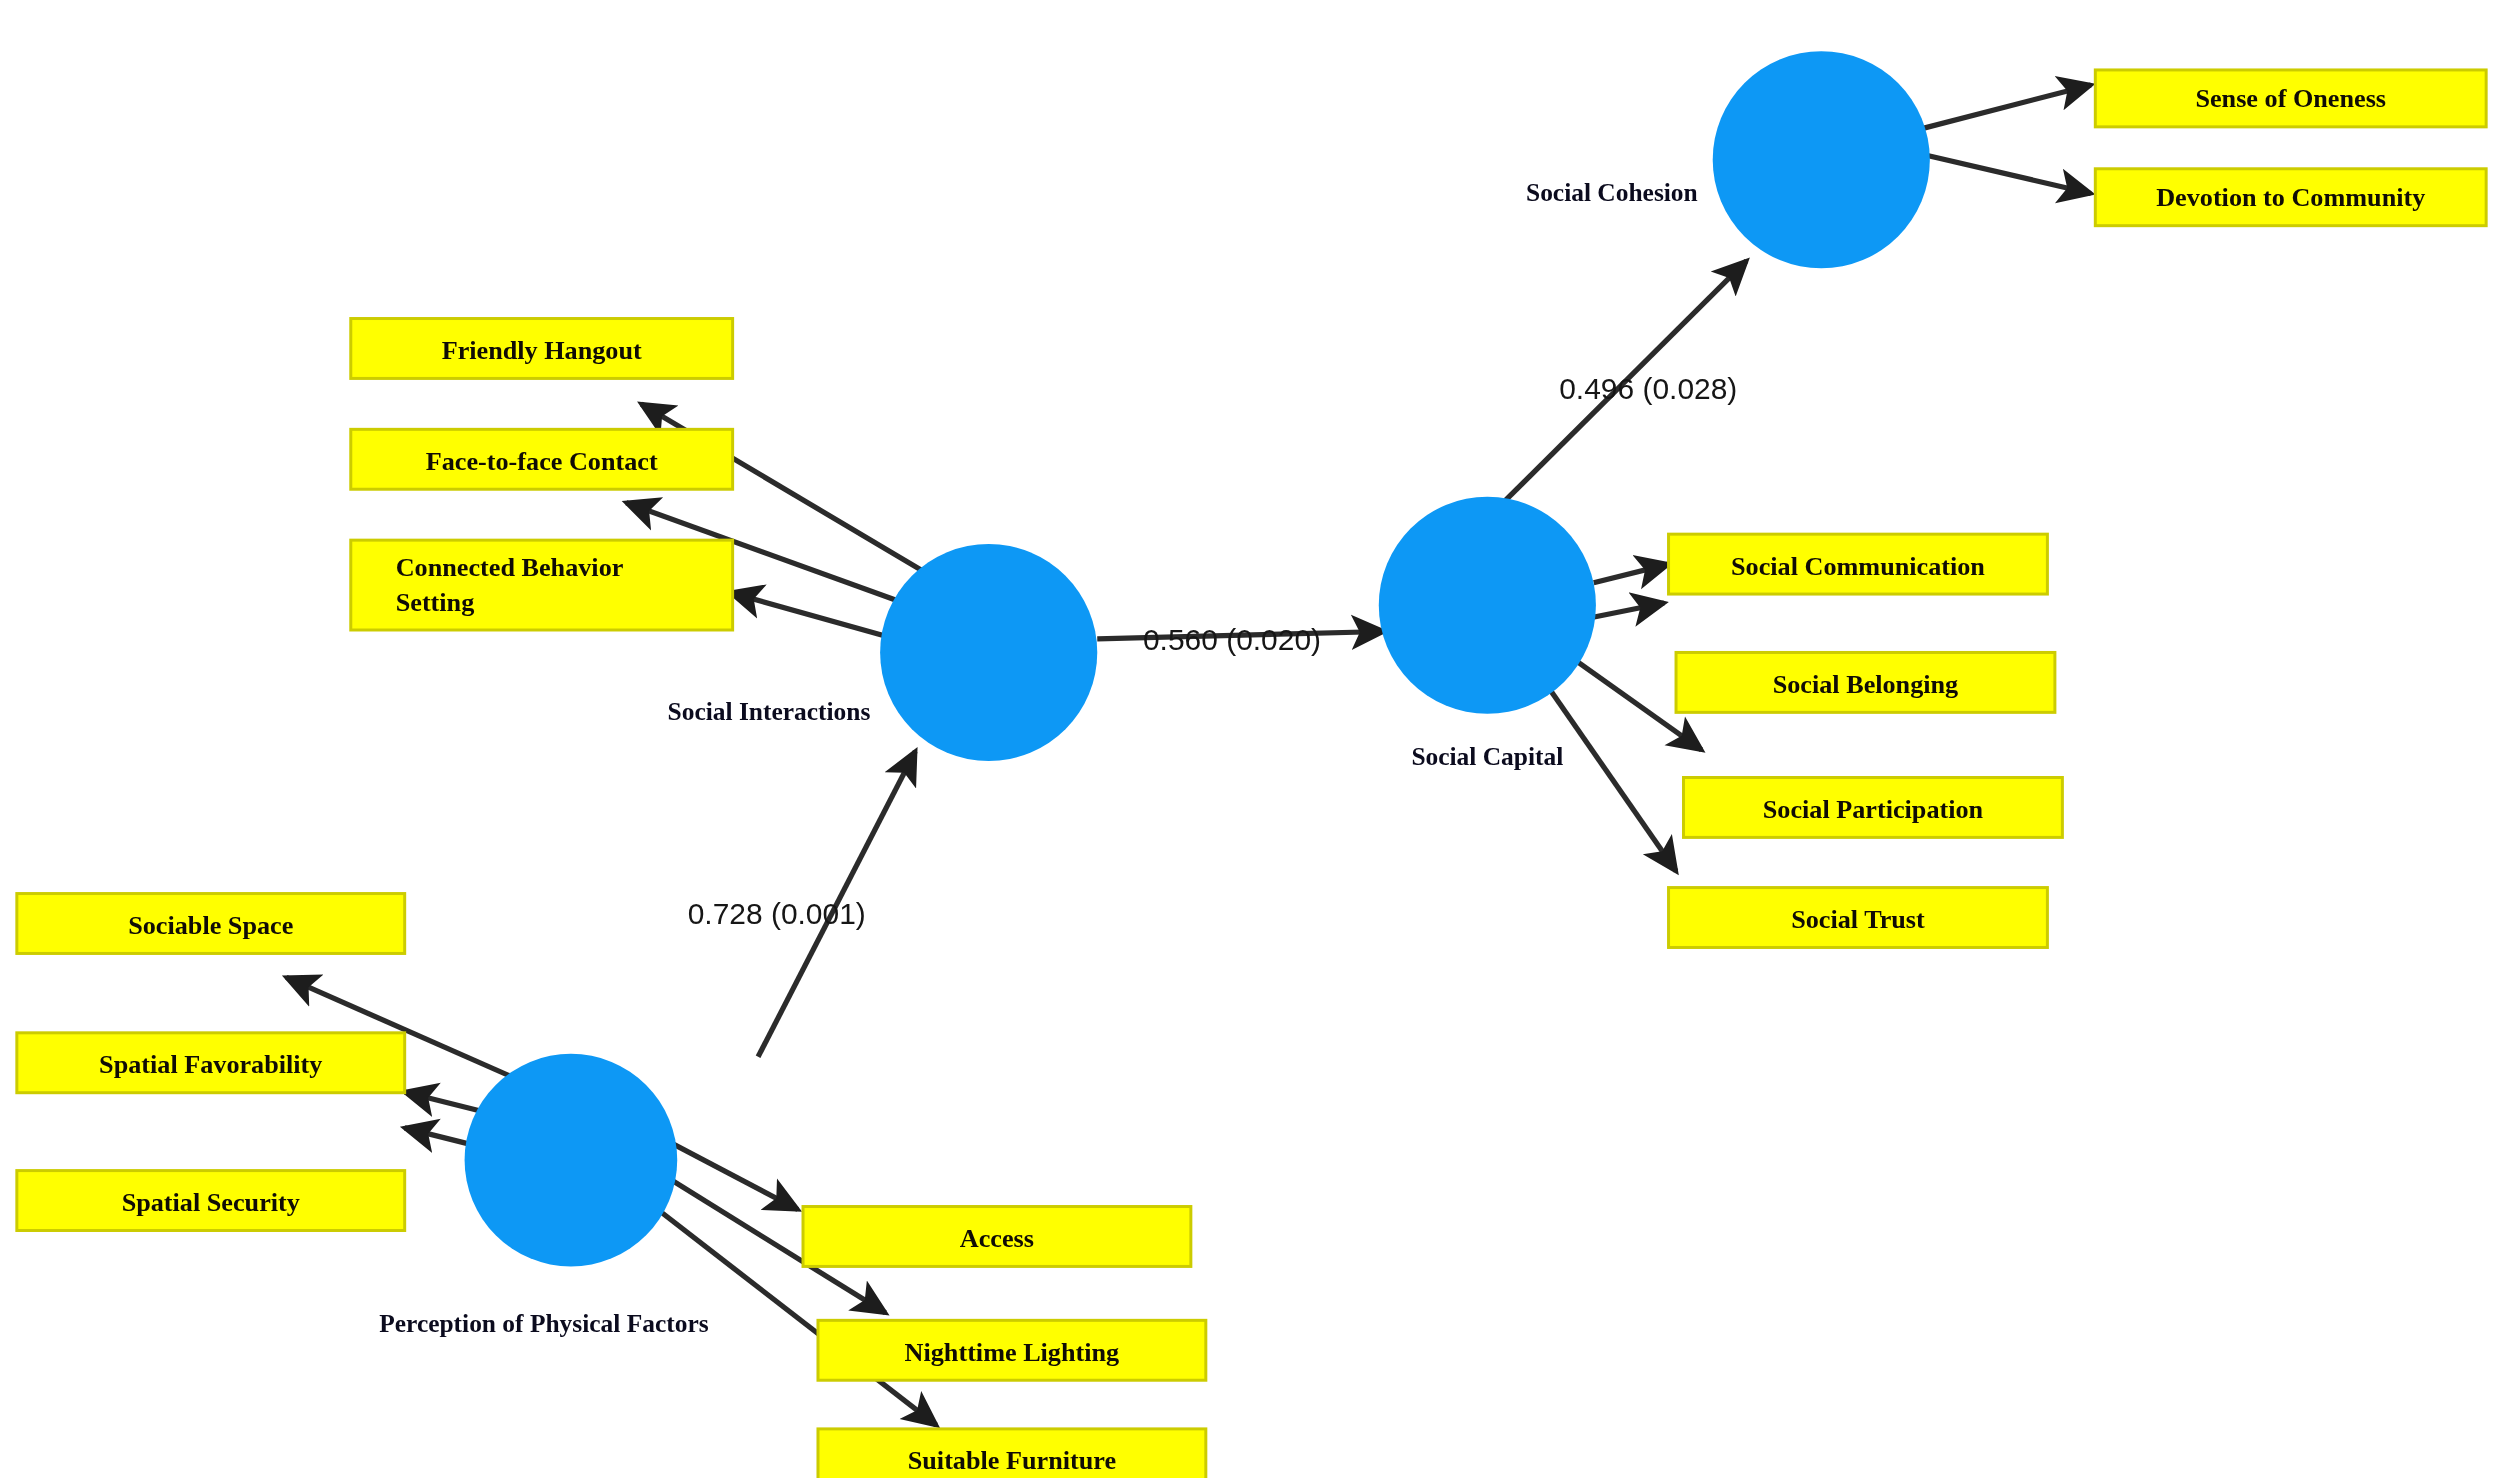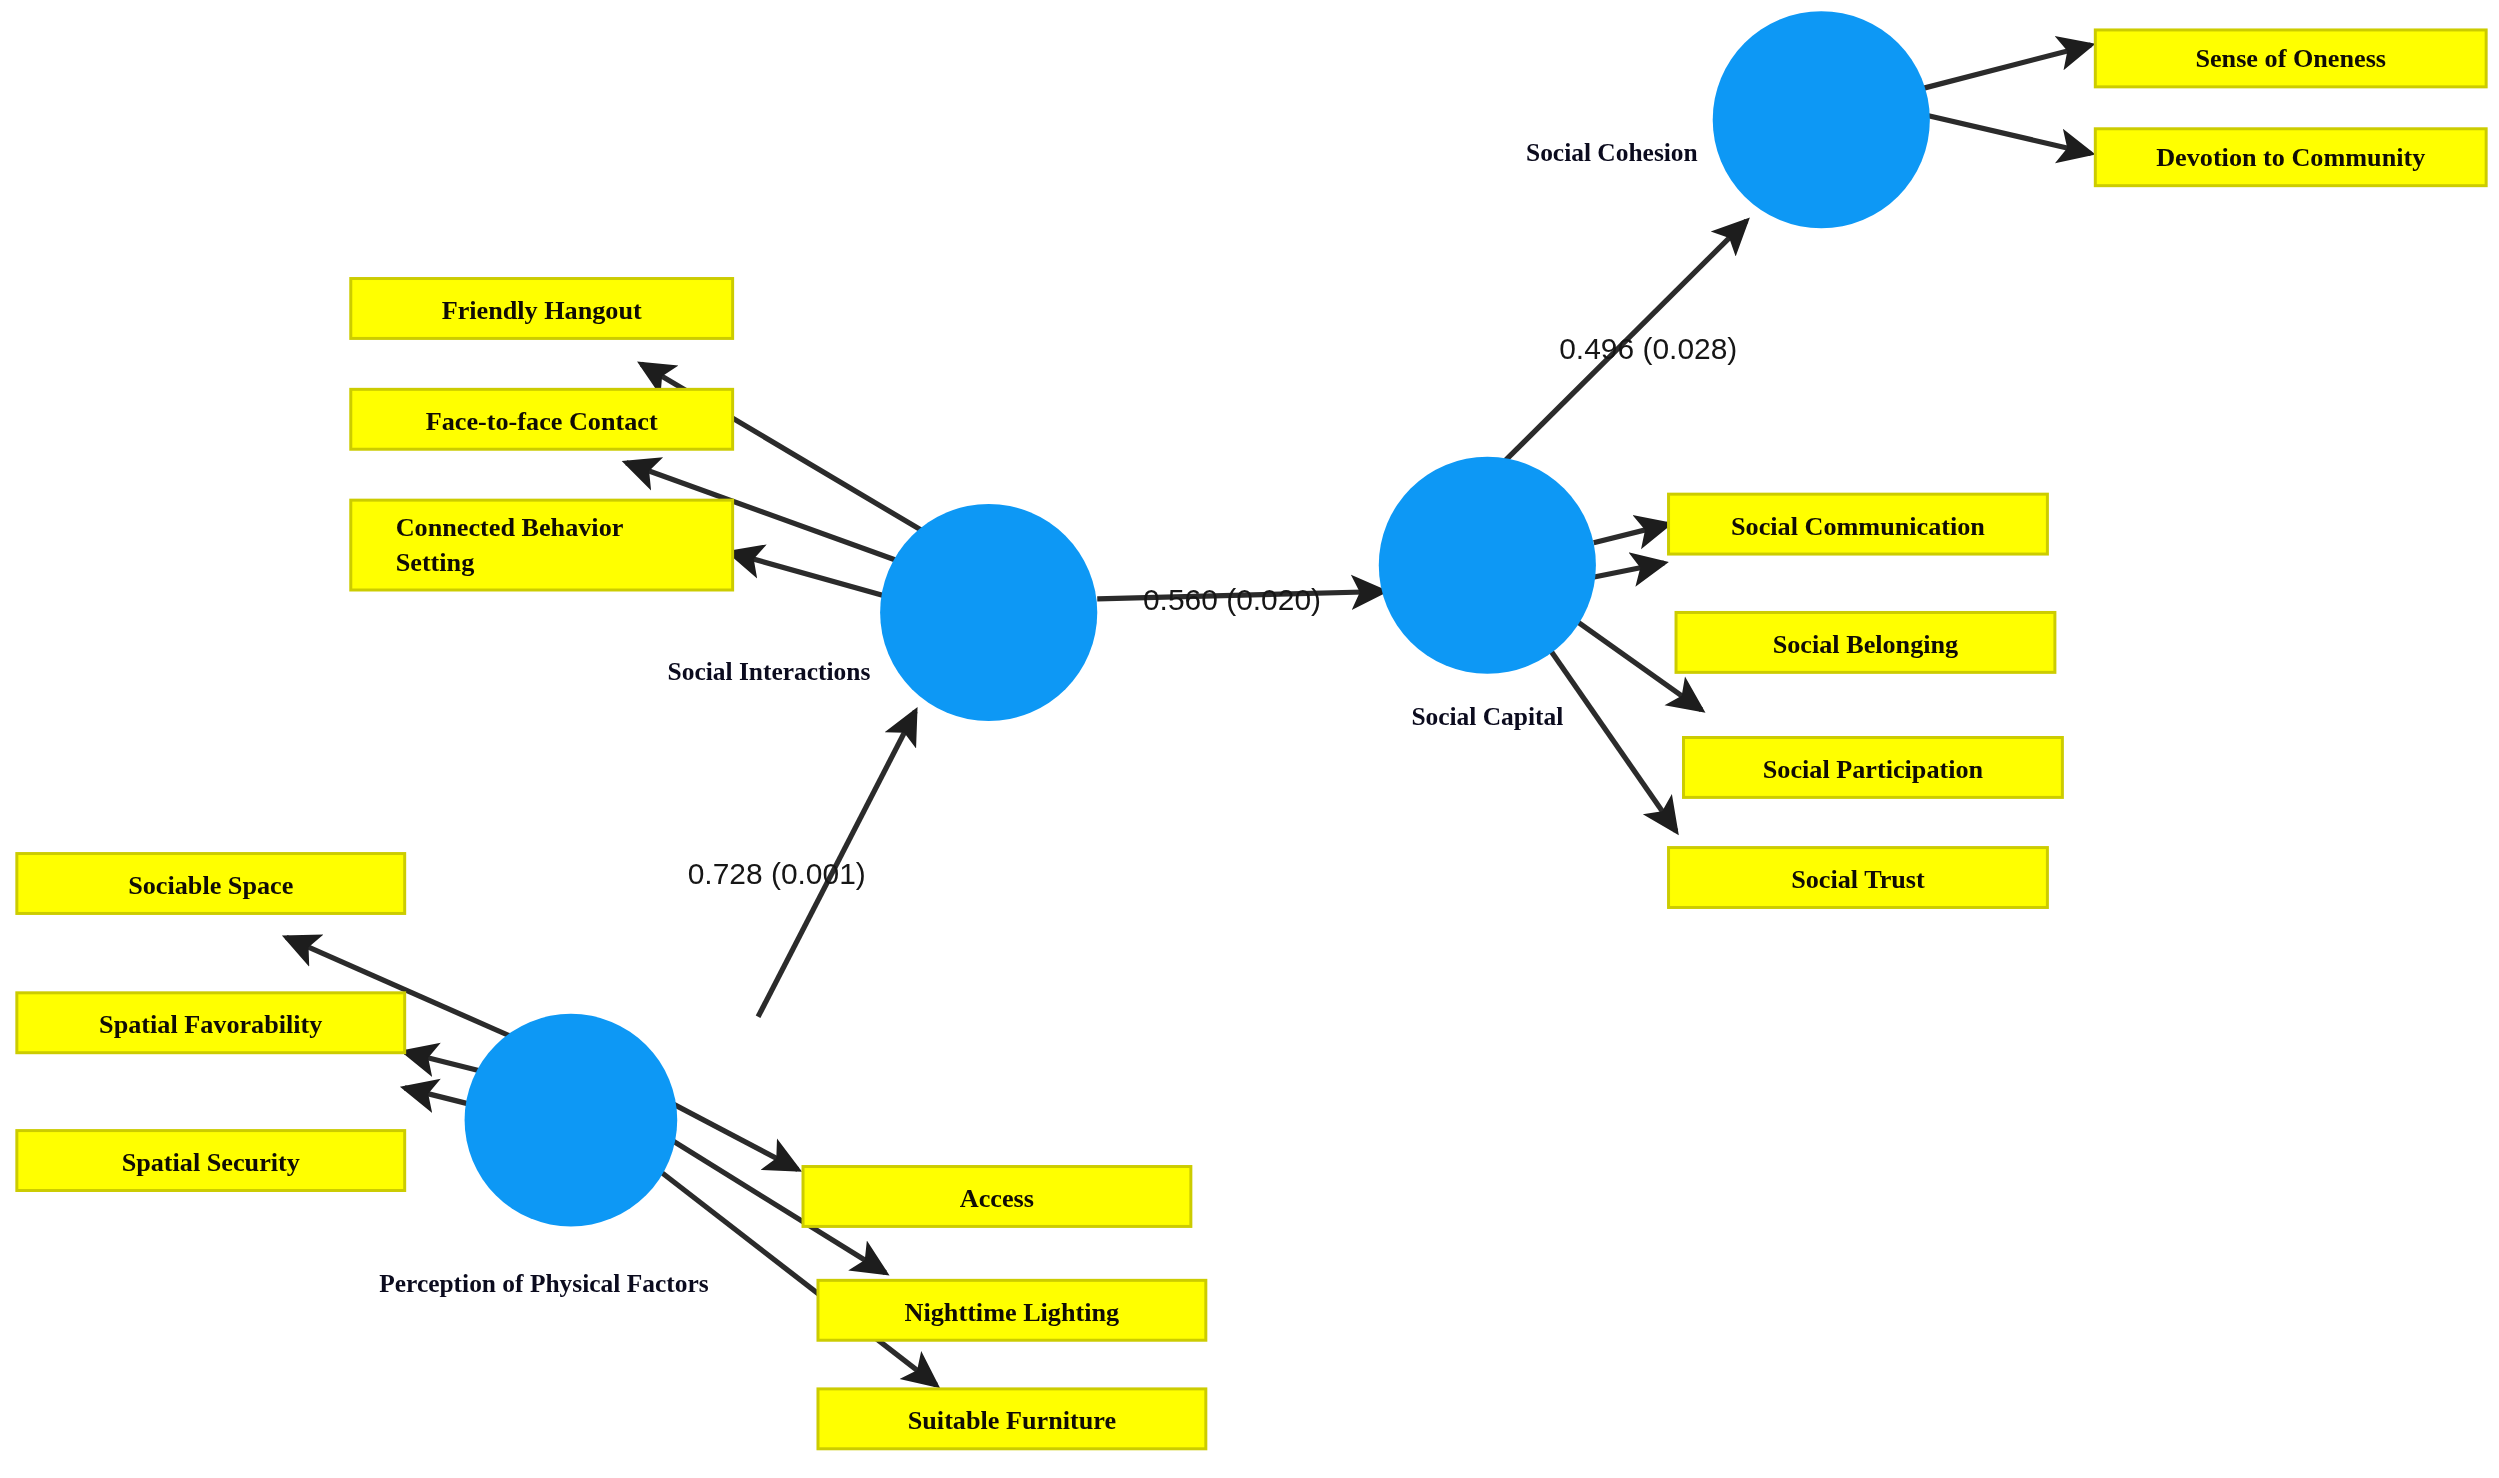--- a/index.html
+++ b/index.html
@@ -11,20 +11,21 @@
     width: 2500px;
     height: 1478px;
     overflow: hidden;
     font-family: "Liberation Serif", "DejaVu Serif", serif;
   }
   #diagram-root {
     position: relative;
     width: 2500px;
     height: 1222px;
     background: #ffffff;
+    margin-top: 40px;
   }
   svg.layer {
     position: absolute;
     top: 0;
     left: 0;
     width: 2500px;
     height: 1478px;
   }
   .node-label {
     font-family: "Liberation Serif", "DejaVu Serif", serif;

